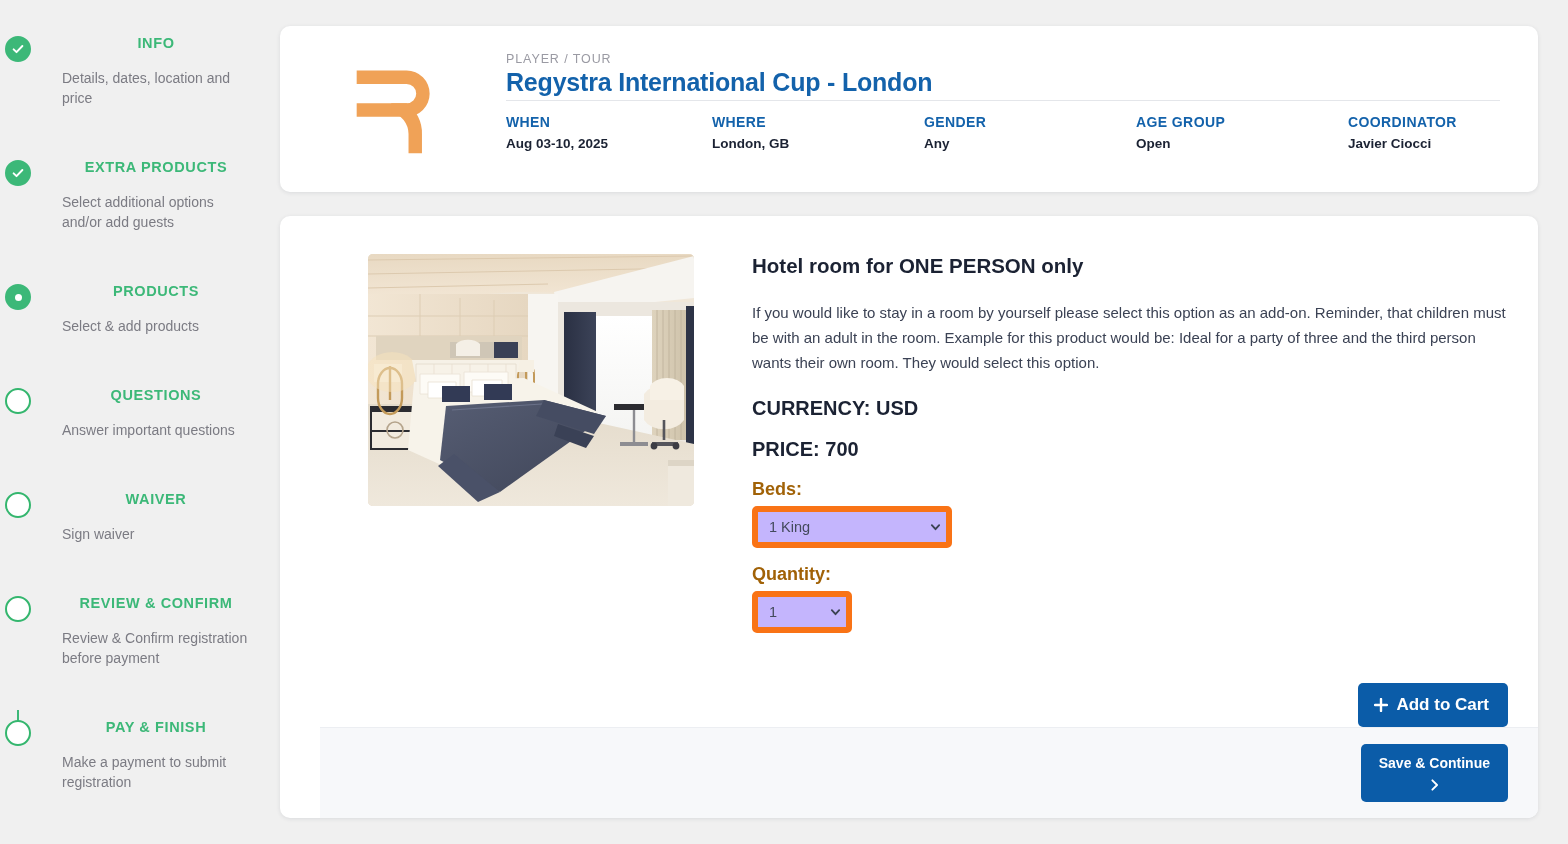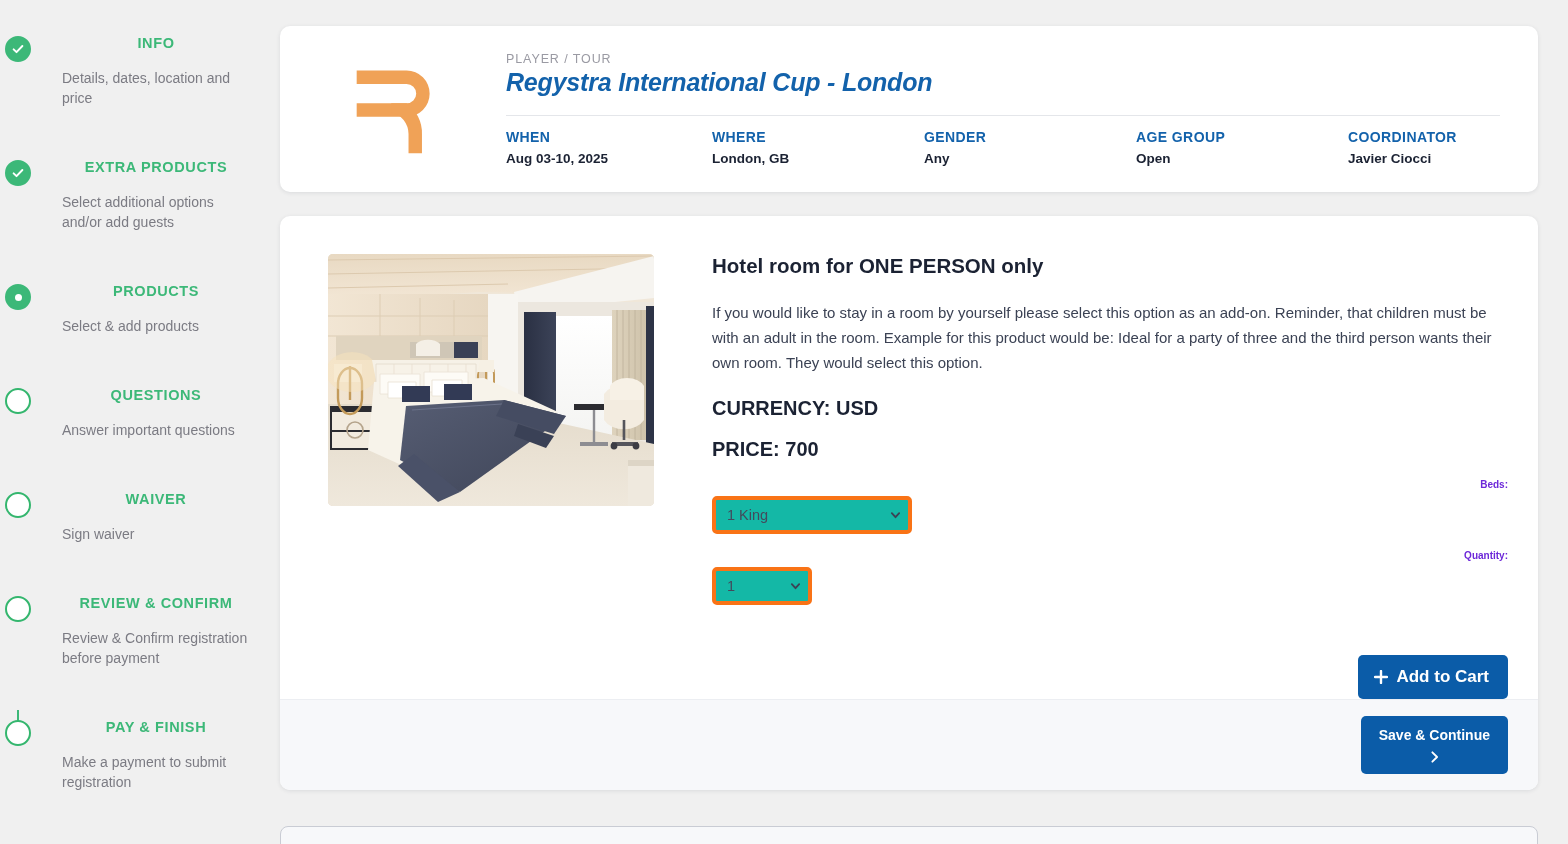--- a/index.html
+++ b/index.html
@@ -60,67 +60,67 @@
     display: flex; align-items: center; justify-content: center;
   }
   .logo-svg { width: 96px; height: 96px; display: block; }
   .event-main { flex: 1; padding: 18px 30px 0 0; }
   .breadcrumb {
     color: #9a9aa3; font-size: 12.5px; letter-spacing: 0.9px;
     margin: 0 0 2px 0; text-transform: uppercase;
   }
   .event-title {
     color: #1362ab; font-size: 25px; font-weight: bold;
-    margin: 0 0 18px 0; letter-spacing: -0.2px; font-style: italic;
+    margin: 0 0 3px 0; letter-spacing: -0.2px;
   }
   .event-divider { height: 1px; background: #e4e6ea; margin: 0 0 13px 0; }
   .meta-row { display: flex; }
   .meta-col { flex: 0 0 auto; }
   .meta-col.c1 { width: 206px; }
   .meta-col.c2 { width: 212px; }
   .meta-col.c3 { width: 212px; }
   .meta-col.c4 { width: 212px; }
   .meta-label {
     color: #1362ab; font-size: 14px; font-weight: bold;
     letter-spacing: 0.4px; margin: 0 0 6px 0;
   }
   .meta-value { color: #1b2233; font-size: 13.5px; font-weight: bold; margin: 0; }
 
   
-  .product-card { margin-bottom: 36px; overflow: hidden; }
+  .product-card { margin-bottom: 36px; overflow: hidden; padding-left: 40px; }
   .product-body { display: flex; padding: 38px 30px 34px 48px; }
   .product-img {
     width: 326px; height: 252px; flex: 0 0 326px;
     border-radius: 5px; overflow: hidden; position: relative;
     background: #d9cbb6;
   }
   .product-img svg { display: block; width: 100%; height: 100%; }
   .product-info { flex: 1; padding-left: 58px; }
   .product-title {
     color: #1b2233; font-size: 20.5px; font-weight: bold;
     margin: 0 0 22px 0;
   }
   .product-desc {
     color: #3b4254; font-size: 15px; line-height: 25px;
     margin: 0 0 22px 0; max-width: 800px;
   }
   .product-attr {
     color: #1b2233; font-size: 20px; font-weight: bold; margin: 0 0 18px 0;
   }
   .field-label {
-    color: #6d28d9; font-size: 10px; font-weight: bold; margin: 0 0 6px 0; text-align: right;
+    color: #a16207; font-size: 18px; font-weight: bold; margin: 0 0 6px 0;
   }
   .select-box {
     position: relative; display: inline-block; margin-bottom: 16px;
   }
   select {
     appearance: none; -webkit-appearance: none; -moz-appearance: none;
     font-family: "Liberation Sans", sans-serif;
     font-size: 14.5px; color: #434a5c;
-    background: #14b8a6; border: 4px solid #f97316; border-radius: 5px;
+    background: #c4b5fd; border: 6px solid #f97316; border-radius: 5px;
     padding: 7px 34px 7px 11px; outline: none; cursor: pointer;
   }
   select.beds { width: 200px; }
   select.qty { width: 100px; }
   .sel-caret {
     position: absolute; right: 11px; top: 50%; transform: translateY(-50%);
     pointer-events: none; width: 11px; height: 11px;
   }
   .cart-row { display: flex; justify-content: flex-end; padding: 0 30px 0 0; }
   .btn {

